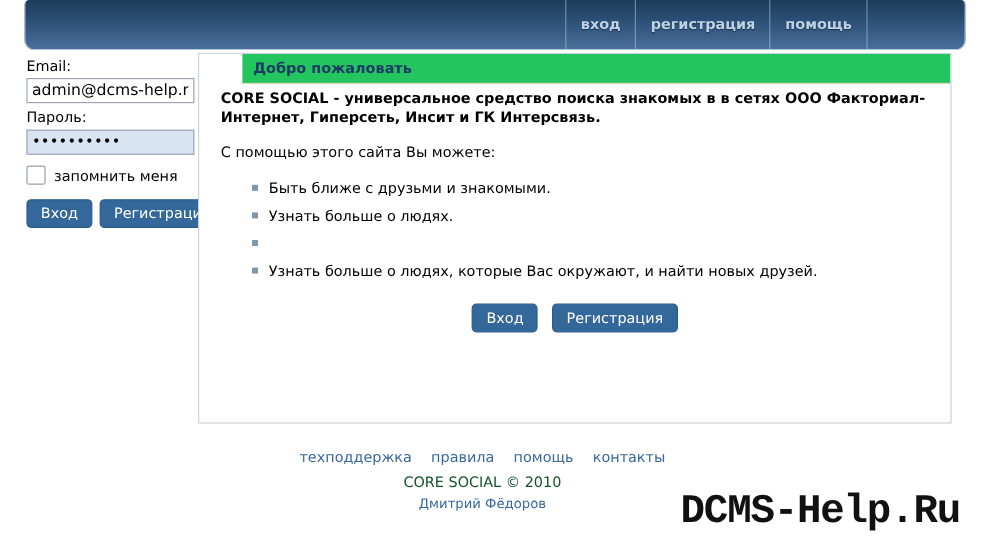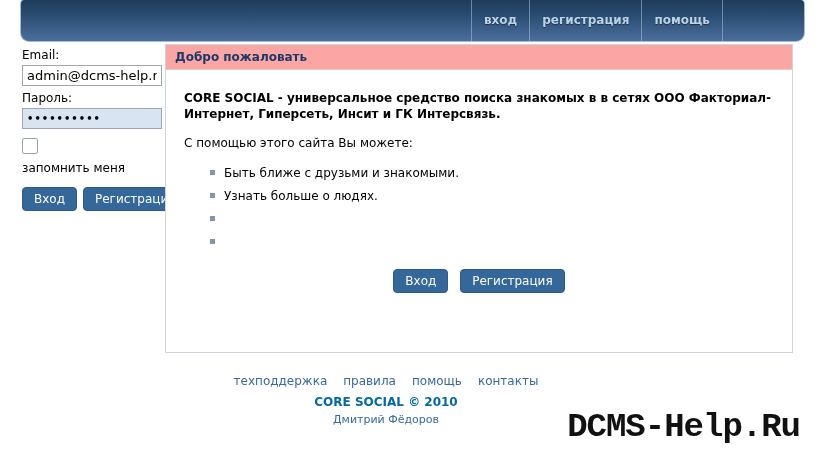--- a/index.html
+++ b/index.html
@@ -32,50 +32,51 @@
   
   .sidebar{position:absolute;left:22px;top:48px;width:140px;font-size:12px;}
   .field-label{margin:0 0 3px;}
   .field-label.pwd{margin-top:5px;}
   .text-input{
     box-sizing:border-box;width:140px;height:21px;
     border:1px solid #9fa8b2;padding:1px 4px;
     font-size:13px;font-family:inherit;background:#fff;color:#000;
   }
   .password{background:#d9e4f3;font-weight:bold;letter-spacing:1px;font-size:10px;}
-  .remember{display:flex;align-items:flex-start;gap:7px;margin-top:9px;flex-direction:column;}
+  .remember{display:flex;align-items:flex-end;gap:7px;margin-top:9px;}
   .checkbox{width:14px;height:14px;background:#fff;border:1px solid #98a2ac;border-radius:2px;cursor:pointer;flex:0 0 auto;}
   .btn-row{margin-top:12px;display:flex;gap:6px;}
   .btn{
     background:#35689a;color:#fff;border:1px solid #2d5b89;border-radius:4px;
     font-size:12px;padding:4px 11px;font-family:inherit;cursor:pointer;white-space:nowrap;
   }
   
   .content{
     position:absolute;left:165px;top:44px;width:628px;height:309px;
     box-sizing:border-box;border:1px solid #ccd4dd;background:#fff;overflow:hidden;
   }
   .content-header{
-    background:#fca5a5;padding:5px 9px;
+    background:#22c55e;padding:5px 9px;
     font-size:12px;font-weight:bold;color:#1c3a66;
     border-bottom:1px solid #d9d6b0;
+    margin-left:36px;
   }
-  .content-body{padding:20px 18px 0;font-size:12px;line-height:1.35;}
+  .content-body{padding:4px 18px 0;font-size:12px;line-height:1.35;}
   .intro{font-weight:bold;margin:0 0 13px;}
   .para{margin:0 0 13px;}
   .count b{margin-left:4px;}
   .features-list{list-style:none;margin:10px 0 11px;padding:0 0 0 26px;}
   .features-list li{margin:0 0 7px;}
   .sq{display:inline-block;width:5px;height:5px;background:#7e96ae;margin-right:9px;vertical-align:2px;}
   .cta-row{text-align:center;padding:8px 0 0;}
   .cta-row .btn{margin:0 4px;}
   
-  .footer{position:absolute;left:0;top:374px;width:772px;text-align:center;font-size:12px;}
+  .footer{position:absolute;left:16px;top:374px;width:772px;text-align:center;font-size:12px;}
   .footer-links a{color:#38689e;text-decoration:none;margin:0 8px;cursor:pointer;}
-  .copyright{margin-top:7px;color:#0369a1;font-weight:bold;}
+  .copyright{margin-top:7px;color:#14532d;font-weight:normal;}
   .author{margin-top:3px;}
   .author a{color:#38689e;font-size:11px;text-decoration:none;cursor:pointer;}
   
   .watermark{
     position:absolute;right:28px;bottom:4px;
     font-family:Liberation Mono, monospace;font-weight:bold;
     font-size:34px;color:#111;letter-spacing:-1px;white-space:nowrap;
   }
 </style>
 </head>
@@ -106,21 +107,21 @@
 
 <div class="content">
   <div class="content-header">Добро пожаловать</div>
   <div class="content-body">
     <p class="intro">CORE SOCIAL - универсальное средство поиска знакомых в в сетях ООО Факториал-Интернет, Гиперсеть, Инсит и ГК Интерсвязь.</p>
     <p class="para">С помощью этого сайта Вы можете:</p>
     <ul class="features-list">
         <li><span class="sq"></span><span>Быть ближе с друзьми и знакомыми.</span></li>
         <li><span class="sq"></span><span>Узнать больше о людях.</span></li>
         <li><span class="sq"></span></li>
-        <li><span class="sq"></span></li>
+        <li><span class="sq"></span><span>Узнать больше о людях, которые Вас окружают, и найти новых друзей.</span></li>
       </ul>
     <div class="cta-row">
       <button class="btn">Вход</button>
       <button class="btn">Регистрация</button>
     </div>
   </div>
 </div>
 
 <div class="footer">
   <div class="footer-links"><a>техподдержка</a><a>правила</a><a>помощь</a><a>контакты</a></div>

